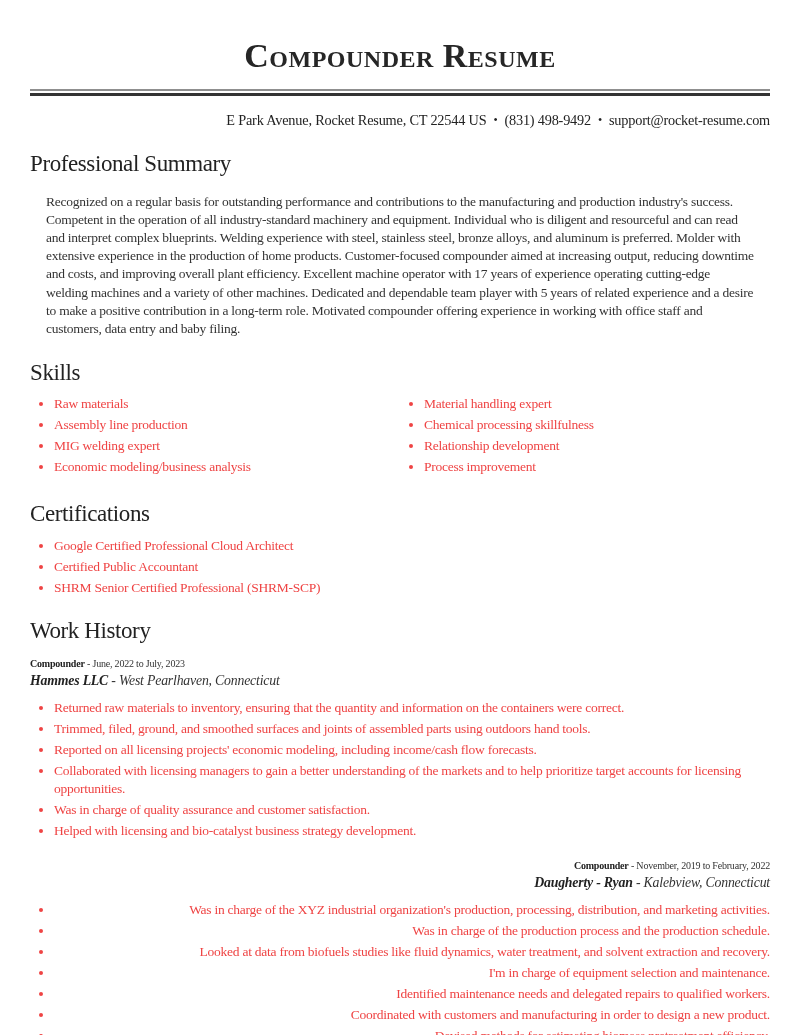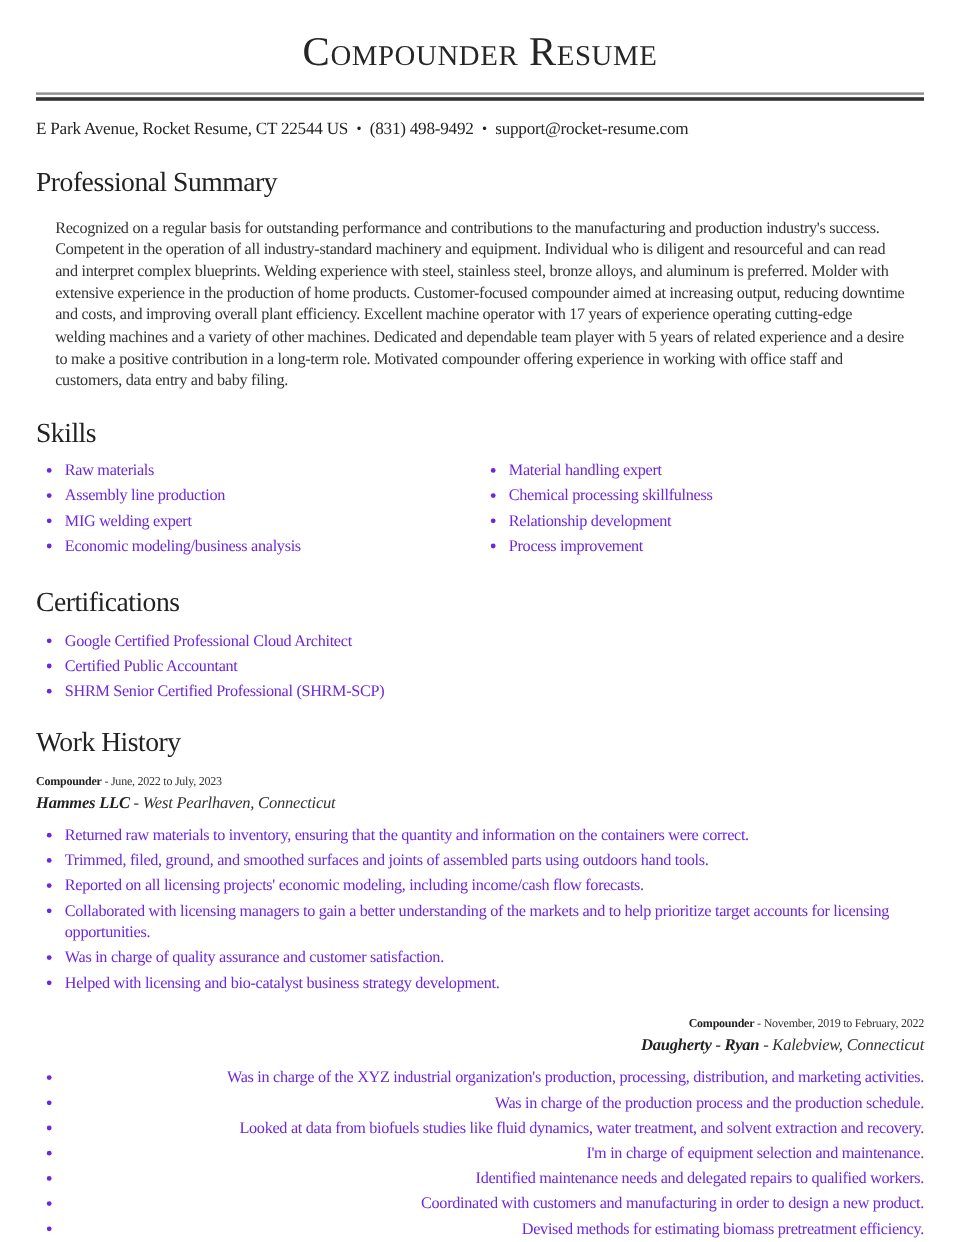--- a/index.html
+++ b/index.html
@@ -4,47 +4,47 @@
 <style>
   html, body { margin: 0; padding: 0; background: #ffffff; }
   body {
     width: 800px; height: 1035px; overflow: hidden;
     font-family: "Liberation Serif", serif;
     color: #333;
   }
   .page { padding: 26px 30px 0 30px; }
 
   .resume-title {
-    margin: 0; text-align: center;
-    font-size: 34px; font-weight: 400;
+    margin: 12px; text-align: center;
+    font-size: 34px; font-weight: 700;
     font-variant: small-caps; letter-spacing: 0.5px;
     color: #262626; line-height: 1.08;
   }
   .rule {
     margin-top: 14px; height: 2px;
     border-top: 2px solid #8f8f8f;
     border-bottom: 3px solid #333333;
   }
   .contact {
-    margin-top: 16px; text-align: left;
+    margin-top: 16px; text-align: right;
     font-size: 14.3px; color: #222; letter-spacing: -0.2px;
   }
   .contact .sep { margin: 0 7px; font-size: 12px; position: relative; top: -1px; }
 
   h2 {
     font-size: 23px; font-weight: 400; color: #222;
     letter-spacing: -0.4px; margin: 22px 0 9px 0; line-height: 1.15;
   }
   .summary-text {
     margin: 16px; font-size: 13.5px; line-height: 1.34;
     letter-spacing: -0.25px; color: #333;
   }
   ul {
     margin: 0; padding-left: 24px; list-style: disc;
-    font-size: 13.5px; letter-spacing: -0.25px; color: #6d28d9;
+    font-size: 13.5px; letter-spacing: -0.25px; color: #ef4444;
   }
   li { line-height: 1.3; margin-bottom: 3.5px; }
   .two-col { display: flex; }
   .two-col ul { width: 50%; box-sizing: border-box; }
 
   .job { margin-top: 12px; }
   .job-line1 { font-size: 10px; letter-spacing: -0.2px; line-height: 1.4; }
   .job-line1 .job-title { font-weight: 700; color: #222; }
   .job-line2 { font-size: 13.8px; letter-spacing: -0.2px; line-height: 1.4; font-style: italic; }
   .job-line2 .company { font-weight: 700; color: #222; }

